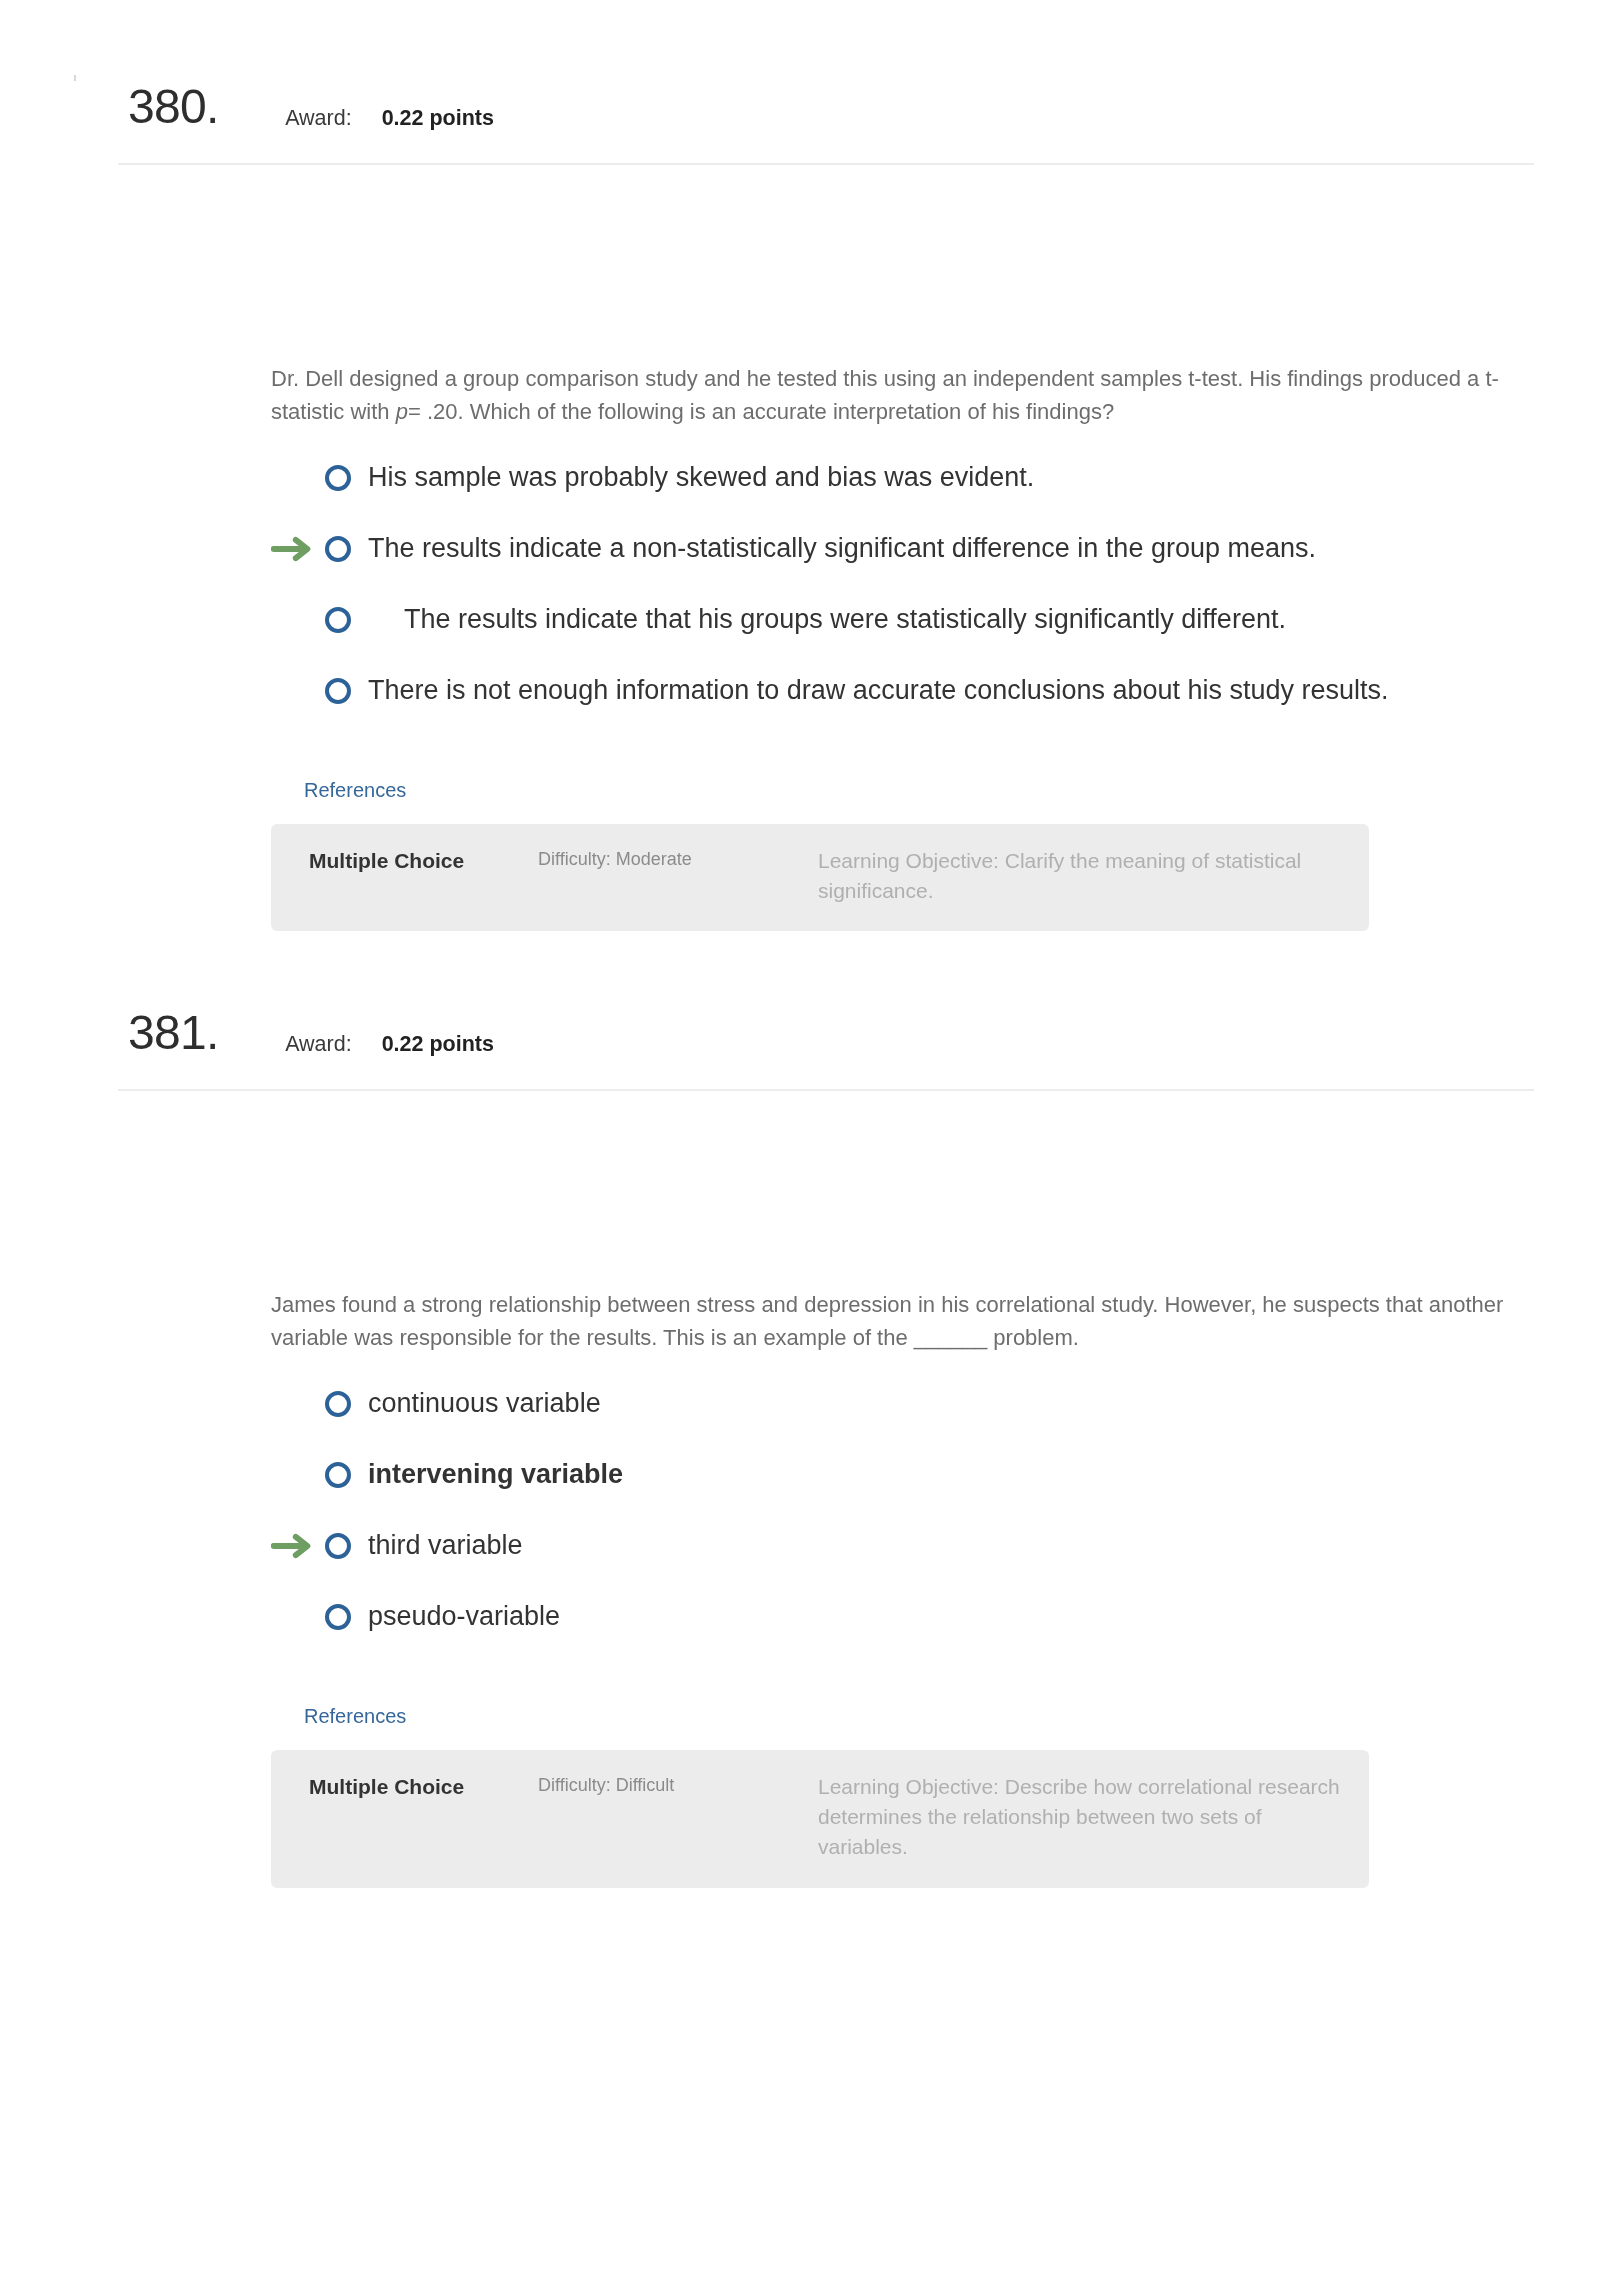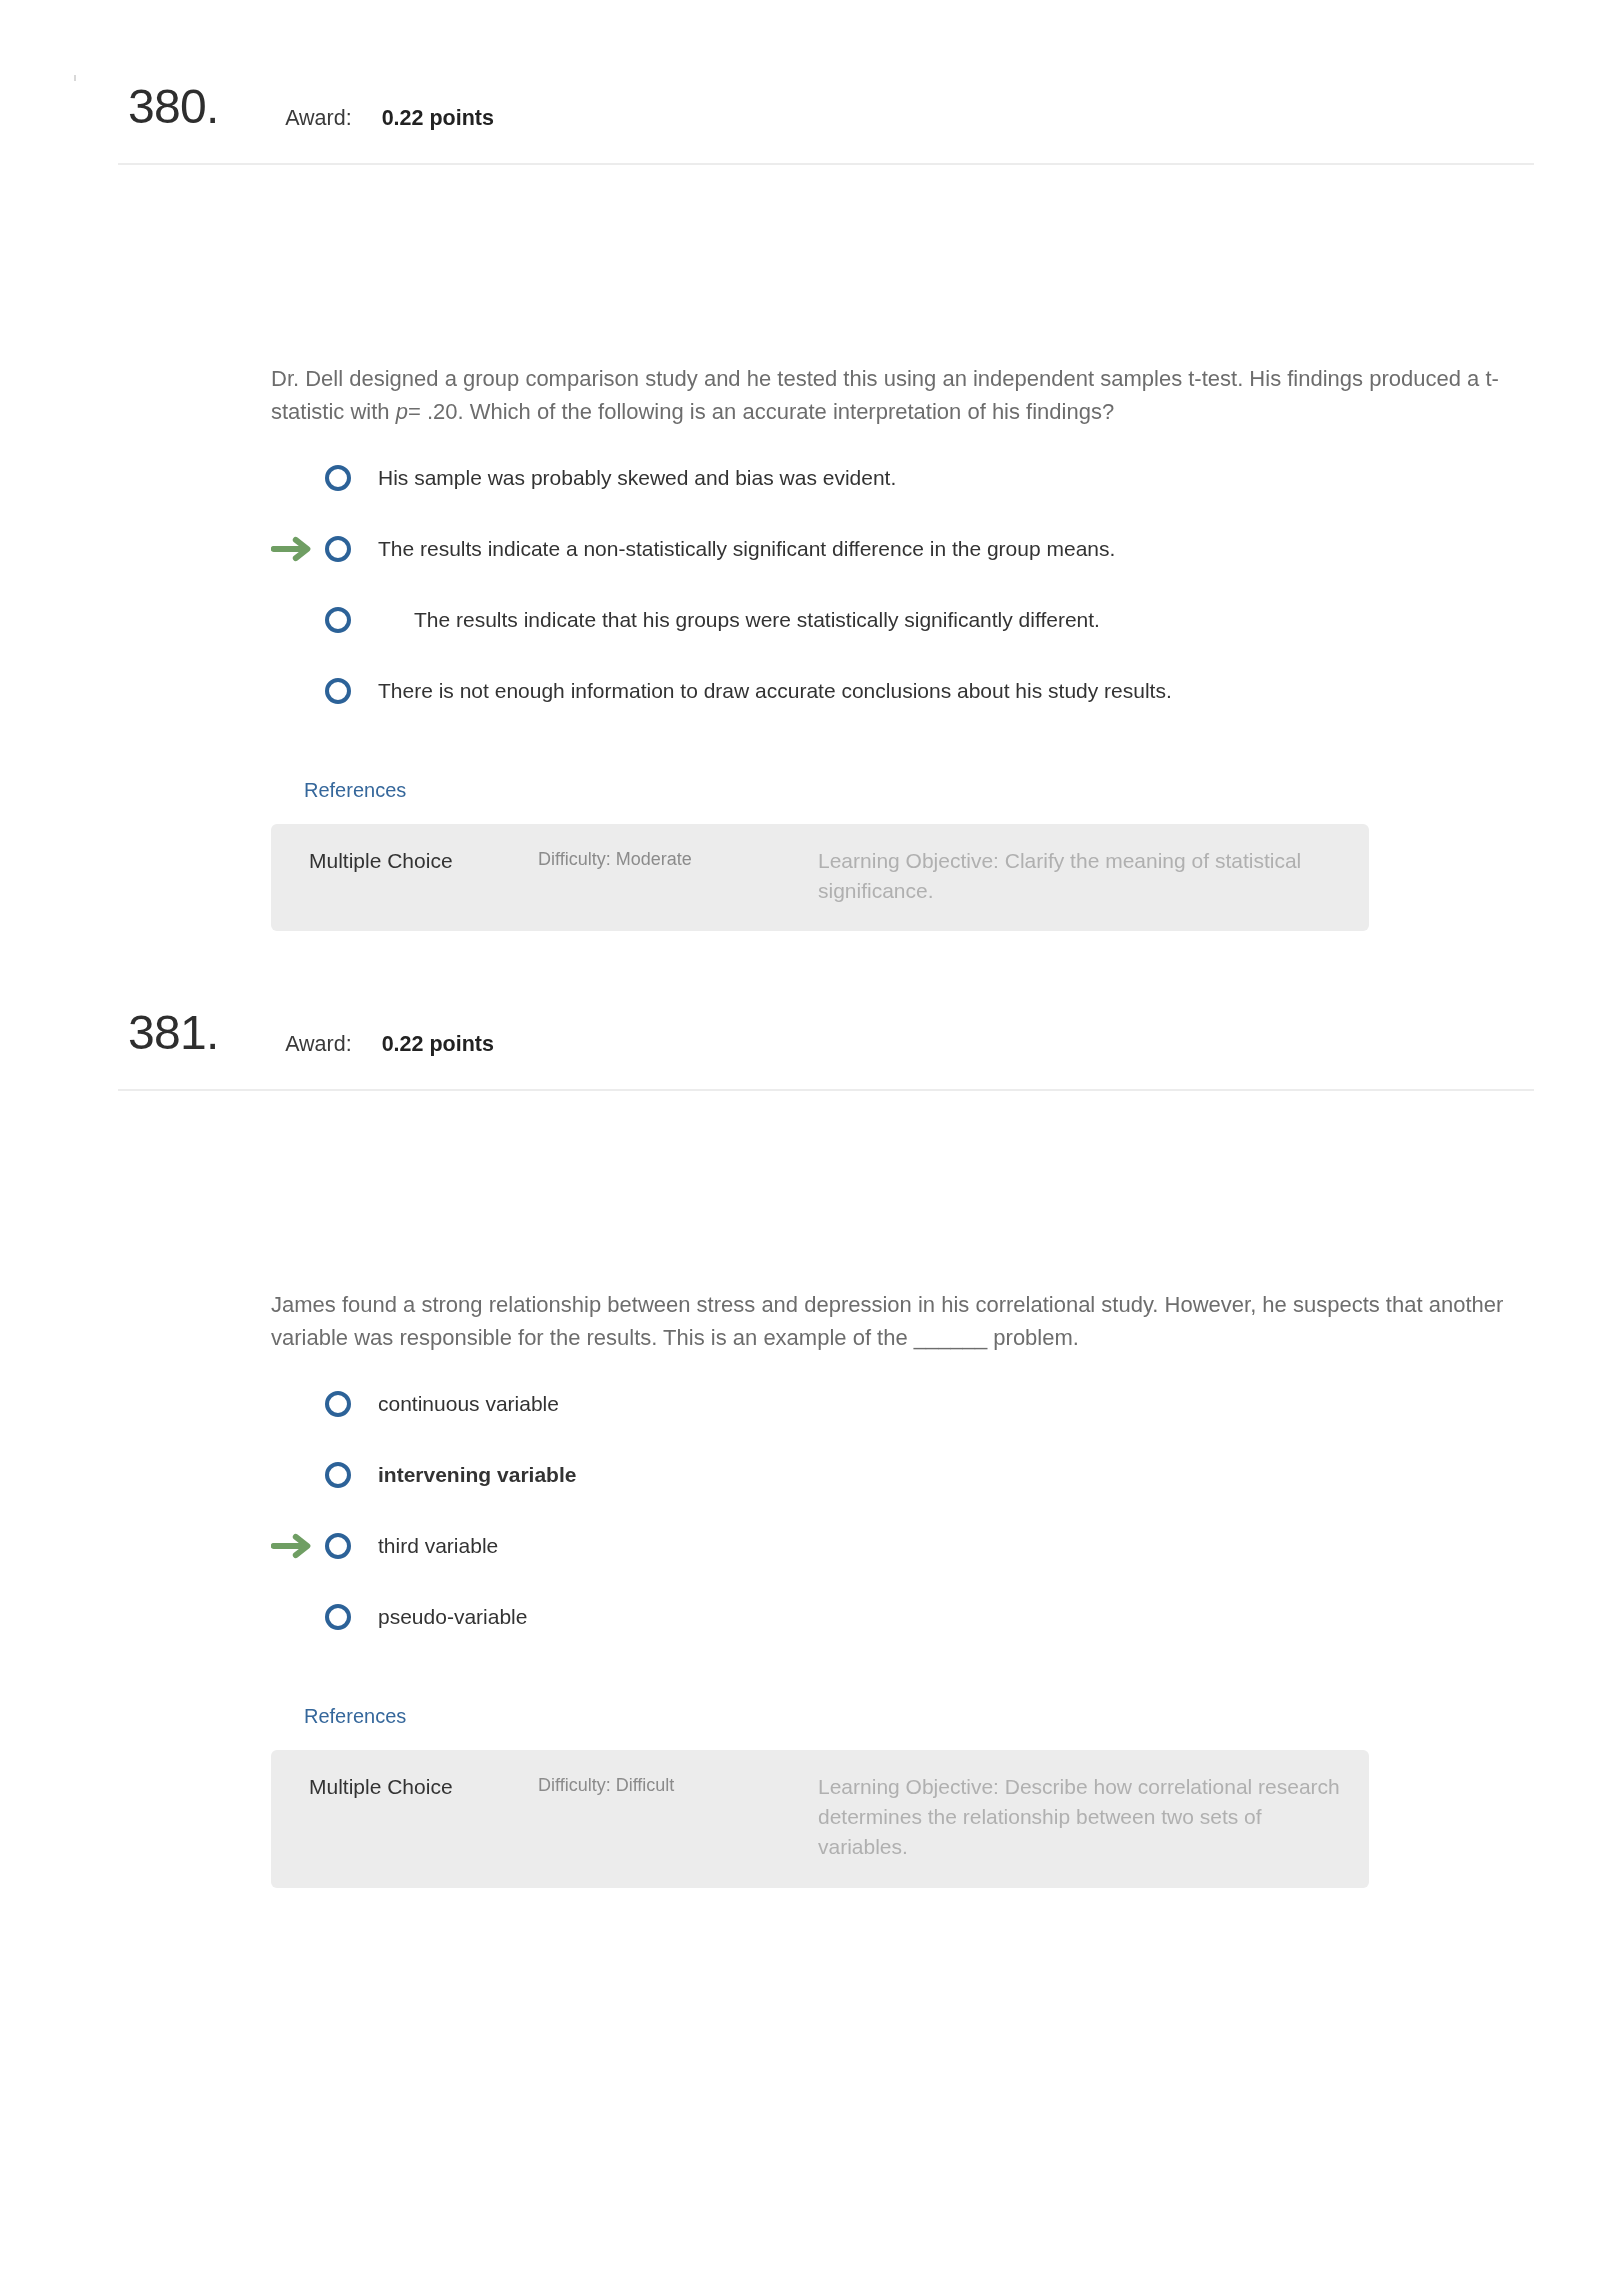--- a/index.html
+++ b/index.html
@@ -112,22 +112,22 @@
   .radio {
     flex: 0 0 auto;
     width: 18px;
     height: 18px;
     border: 4.6px solid #2c6298;
     border-radius: 50%;
     background: #ffffff;
     box-sizing: content-box;
   }
   .option-label {
-    margin-left: 27px;
-    font-size: 21px;
+    margin-left: 17px;
+    font-size: 27px;
     color: #333333;
     line-height: 1.3;
     white-space: nowrap;
   }
 
   
   .references-link {
     padding-left: 304px;
     font-size: 20px;
     font-weight: 400;
@@ -141,21 +141,21 @@
     width: 1098px;
     background: #ececec;
     border-radius: 5.9px;
     box-sizing: border-box;
     padding: 22px 26px 25px 38px;
     display: flex;
     align-items: flex-start;
   }
   .meta-type {
     font-size: 21px;
-    font-weight: 400;
+    font-weight: 700;
     color: #333333;
     width: 229px;
     flex: 0 0 auto;
     line-height: 1.45;
   }
   .meta-difficulty {
     font-size: 18px;
     color: #8b8b8b;
     width: 280px;
     flex: 0 0 auto;

